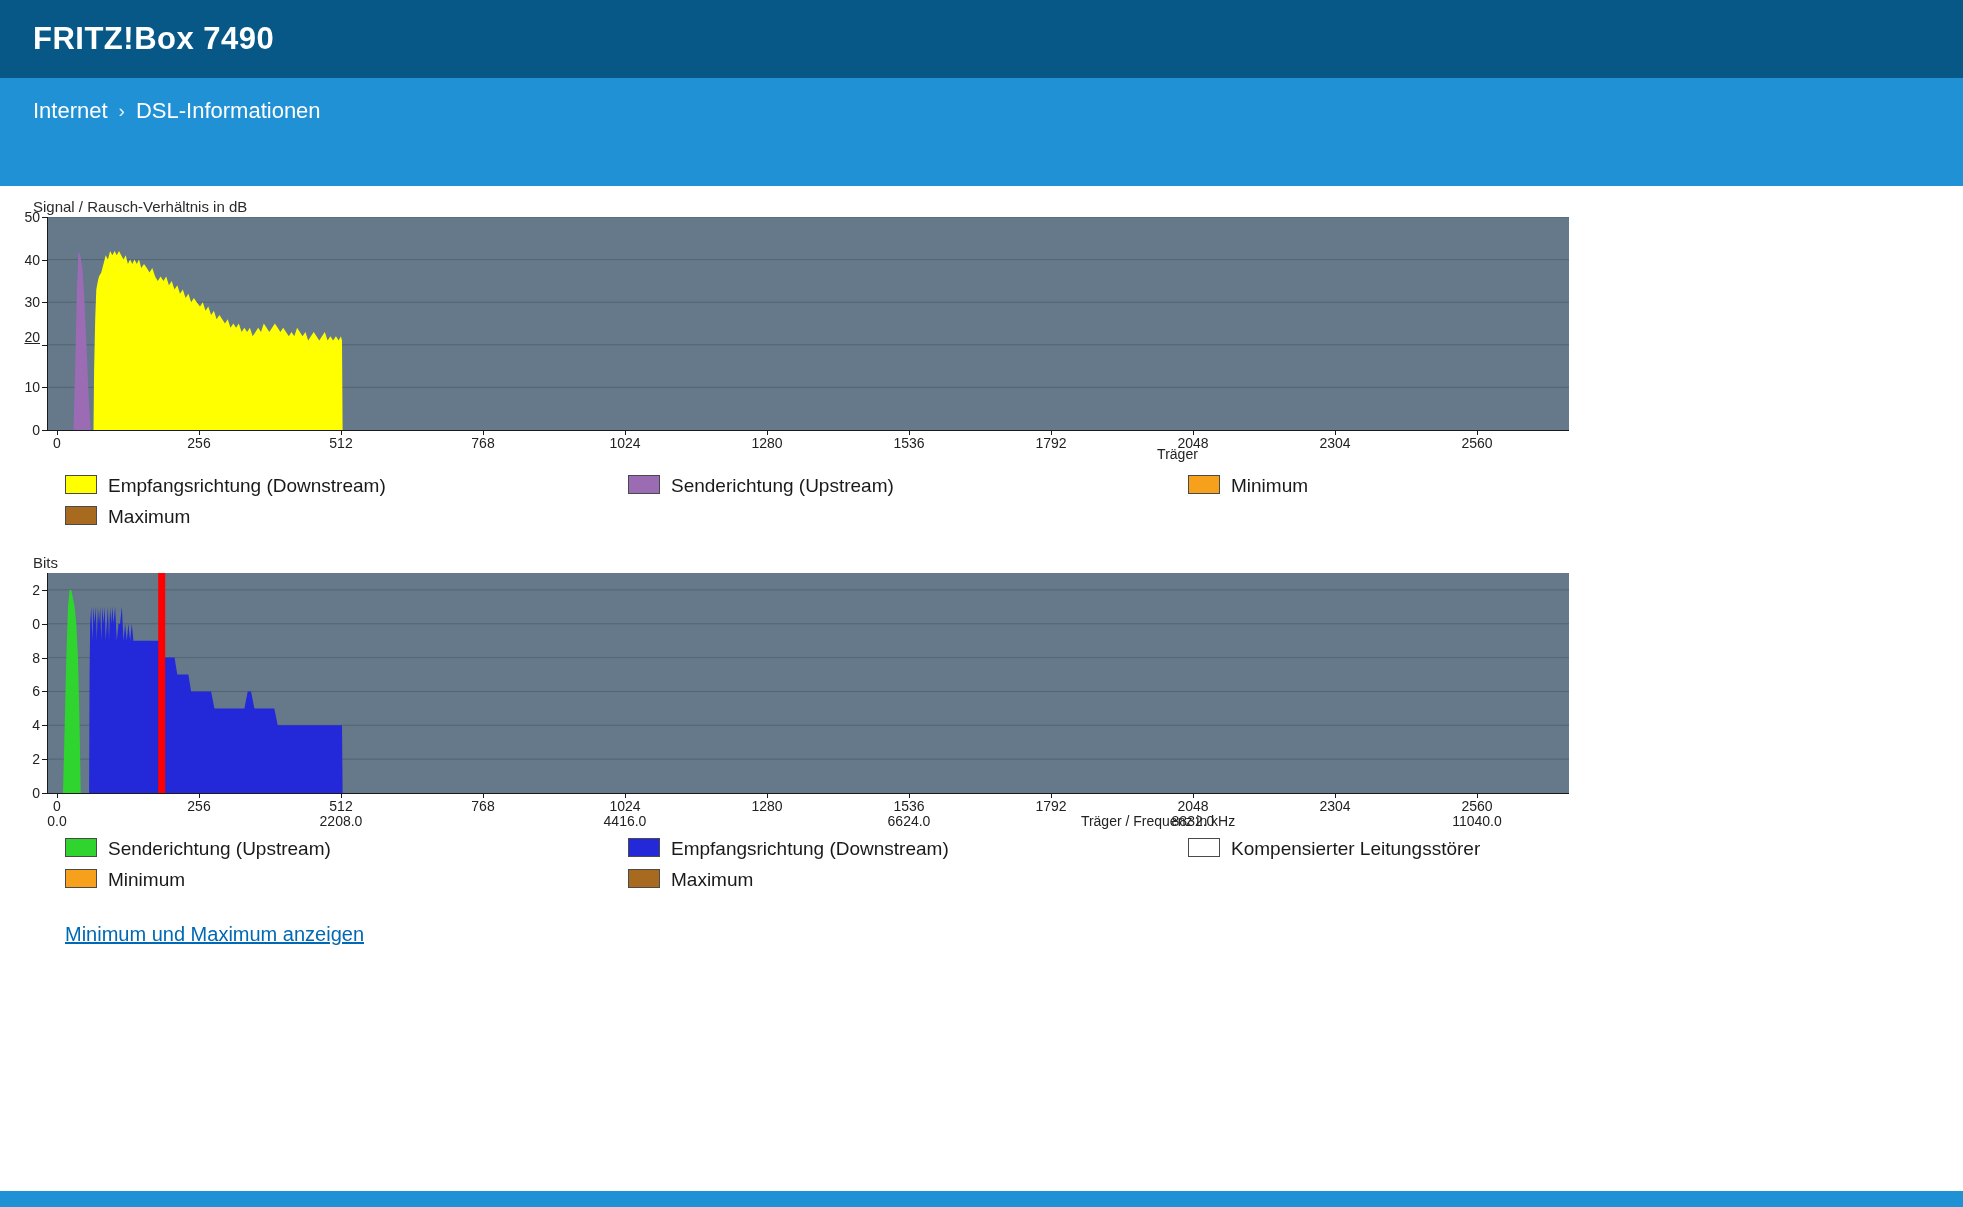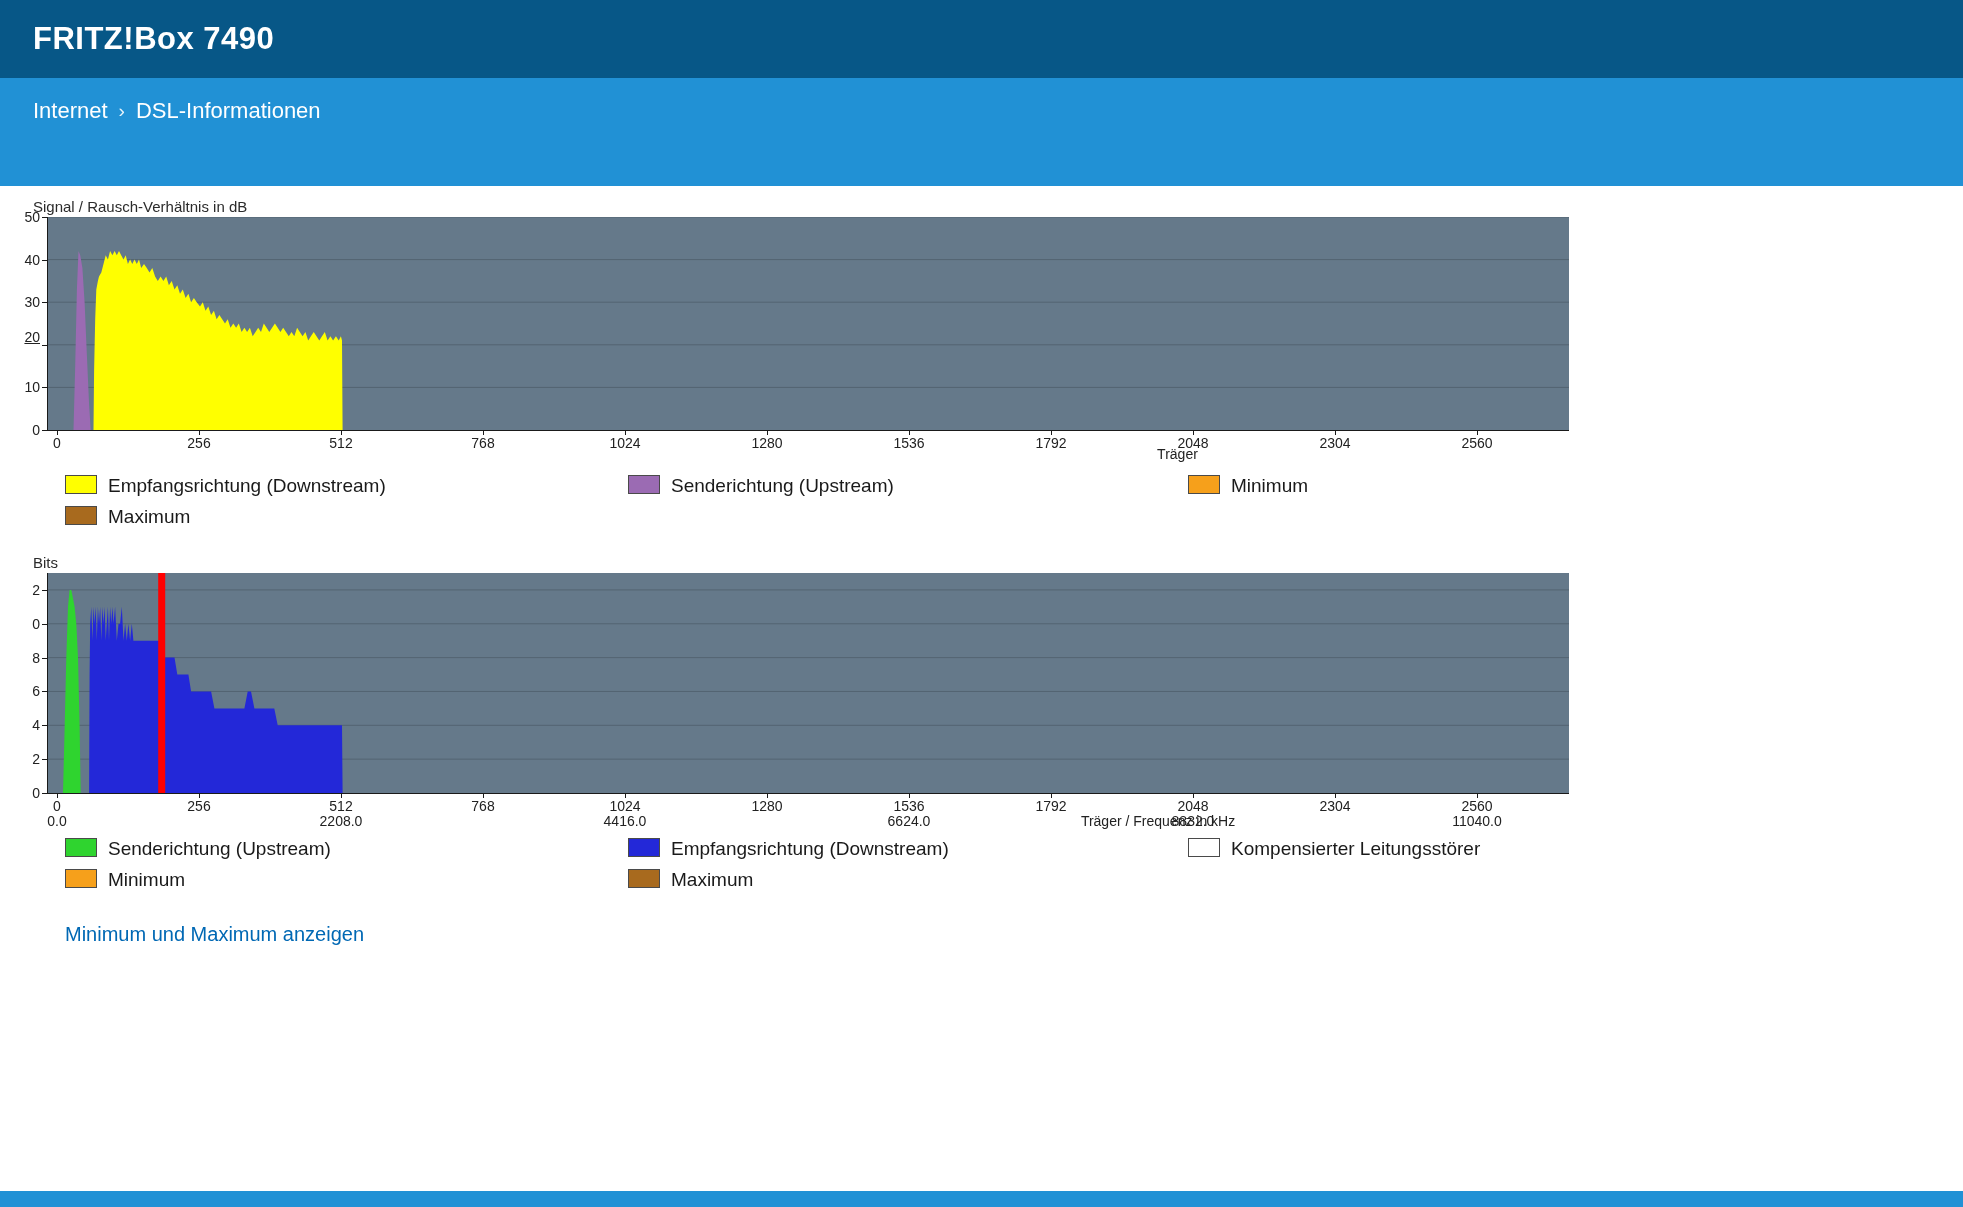--- a/index.html
+++ b/index.html
@@ -41,21 +41,21 @@
   .x-axis-label { position:absolute; top:1px; transform:translateX(-50%); font-size:14px; color:#222; white-space:nowrap; z-index:2; }
   [data-chart="0"] .x-row2 .x-axis-label { top:-3px; }
 
   
   .legend { margin:10px 0 0 65px; display:grid; grid-template-columns:563px 560px auto; row-gap:7px; }
   .legend-item { display:flex; align-items:flex-start; gap:11px; font-size:19px; color:#1a1a1a; height:24px; }
   .swatch { width:30px; height:17px; border:1px solid #4a4a4a; flex:none; }
   .chart-block-2 { margin-top:24px; }
 
   
-  .minmax-link { margin:30px 16px 0 65px; font-size:20px; color:#0068b4; cursor:pointer; display:inline-block; }
+  .minmax-link { margin:30px 16px 0 65px; font-size:20px; color:#0068b4; cursor:pointer; display:inline-block;text-decoration:underline; }
   .bottom-bar { position:absolute; left:0; right:0; bottom:0; height:16px; background:#2191d5; }
 </style>
 </head>
 <body>
 
 <div class="header">
   <span class="title">FRITZ!Box 7490</span>
 </div>
 
 <div class="nav-band">

